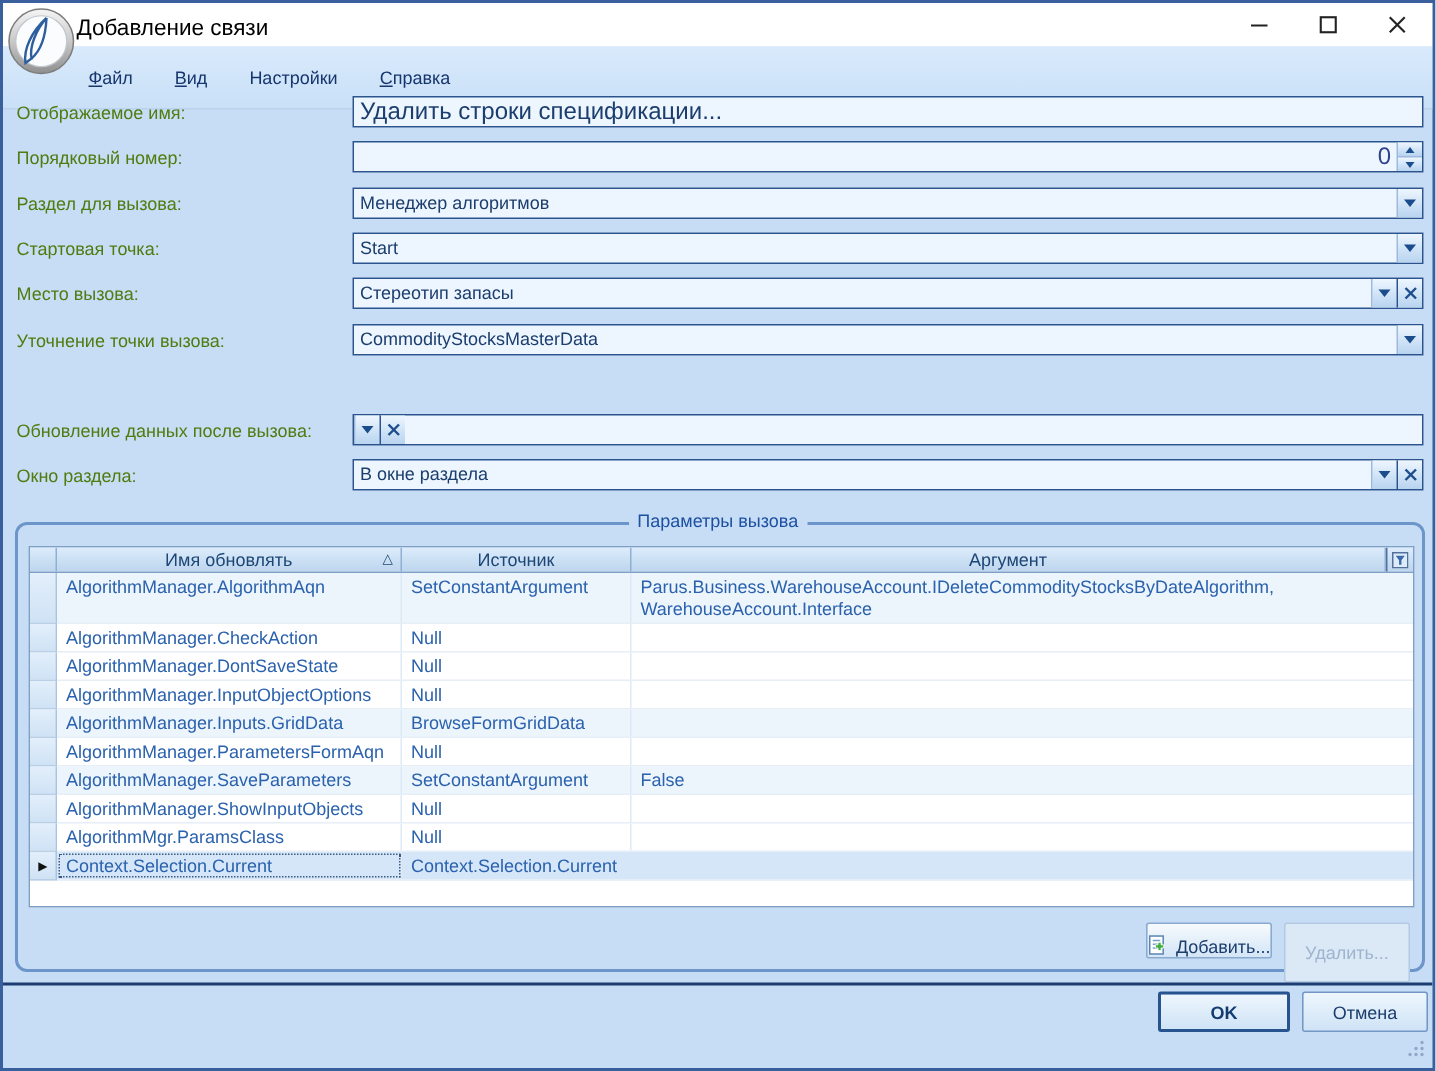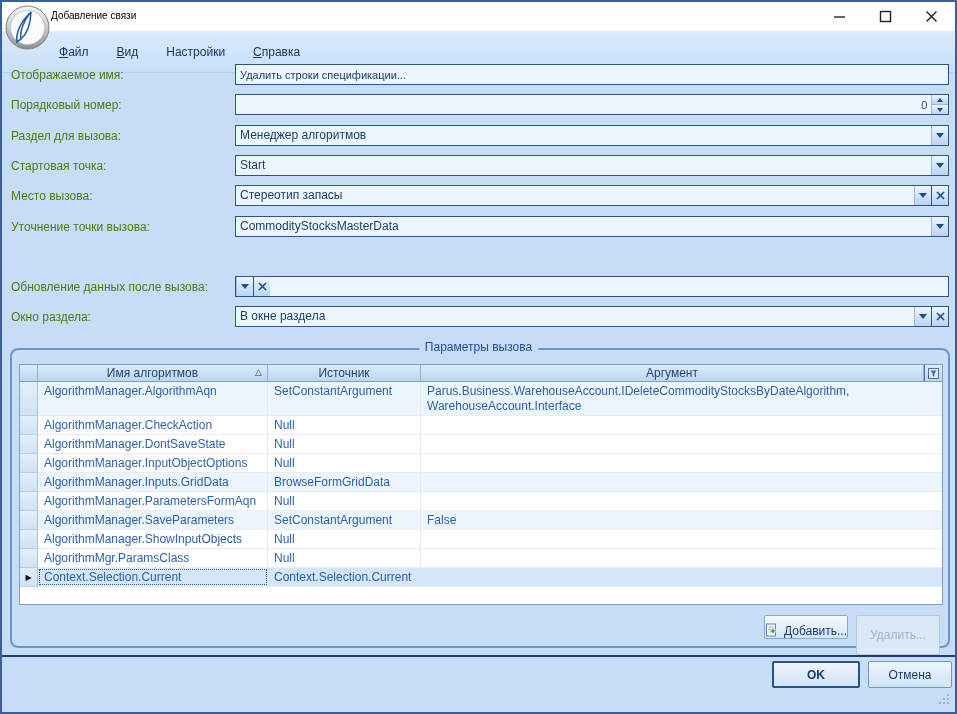--- a/index.html
+++ b/index.html
@@ -9,21 +9,21 @@
   .window {
     position:relative; width:957px; height:714px;
     background:#c7ddf5;
     border:2px solid #3a5f9d;
     overflow:hidden;
     font-size:12px;
   }
 
   
   .titlebar { position:absolute; left:0; top:0; right:0; height:29px; background:#ffffff; }
-  .title { position:absolute; left:49px; top:8px; font-size:10px; color:#000; }
+  .title { position:absolute; left:49px; top:8px; font-size:15px; color:#000; }
   .win-controls { position:absolute; right:10px; top:0; height:29px; display:flex; align-items:center; gap:18px; }
   .win-btn { width:28px; height:22px; display:flex; align-items:center; justify-content:center; cursor:default; }
 
   
   .menubar {
     position:absolute; left:0; top:29px; right:0; height:42px;
     background:linear-gradient(#d9eafc,#c9e0f7);
     border-bottom:1px solid #b9d3ef;
     display:flex; align-items:center; gap:28px; padding-left:57px;
     color:#16366e;
@@ -33,21 +33,21 @@
   
   .logo { position:absolute; left:3px; top:3px; width:45px; height:45px; z-index:6; }
 
   
   .frow { position:absolute; left:0; width:100%; height:21px; }
   .flabel { position:absolute; left:9px; top:4px; color:#4d7c0f; }
   .fctrl { position:absolute; left:233px; top:0; width:714px; height:21px;
            border:1px solid #2b548f; background:#edf6fe; display:flex; }
   .tinput {
     width:100%; height:100%; border:none; outline:none; background:transparent;
-    font-family:"Liberation Sans", sans-serif; font-size:11px; color:#1c3e6e; padding:1px 4px;
+    font-family:"Liberation Sans", sans-serif; font-size:16px; color:#1c3e6e; padding:1px 4px;
   }
   .tinput.num { text-align:right; padding-right:4px; color:#31418f; }
   .combo-value { flex:1; padding:2px 4px; color:#1c3e6e; white-space:nowrap; overflow:hidden; }
   .combo-btn {
     width:17px; height:100%; display:flex; align-items:center; justify-content:center;
     border-left:1px solid #9db9dd;
     background:linear-gradient(#eef6fe, #cfe3f7 55%, #b9d4ef);
   }
   .combo-x { border-left:1px solid #2b548f; }
   .arrow-down { width:0; height:0; border-left:4px solid transparent; border-right:4px solid transparent; border-top:5px solid #1b4c8c; }
@@ -255,21 +255,21 @@
     </div>
   </div>
 
   <div class="groupbox"></div>
   <span class="groupbox-legend">Параметры вызова</span>
 
   <div class="grid">
     <div class="grid-header">
       <div class="hcell hdr-rowhdr"></div>
       <div class="hcell hdr-name">
-        <span>Имя алгоритмов</span>
+        <span>Имя обновлять</span>
         <span class="sort-glyph">△</span>
       </div>
       <div class="hcell hdr-source">
         <span>Источник</span>
       </div>
       <div class="hcell hdr-arg">
         <span>Аргумент</span>
       </div>
       <div class="hcell hdr-filter">
         <svg width="11" height="11" viewBox="0 0 11 11">

